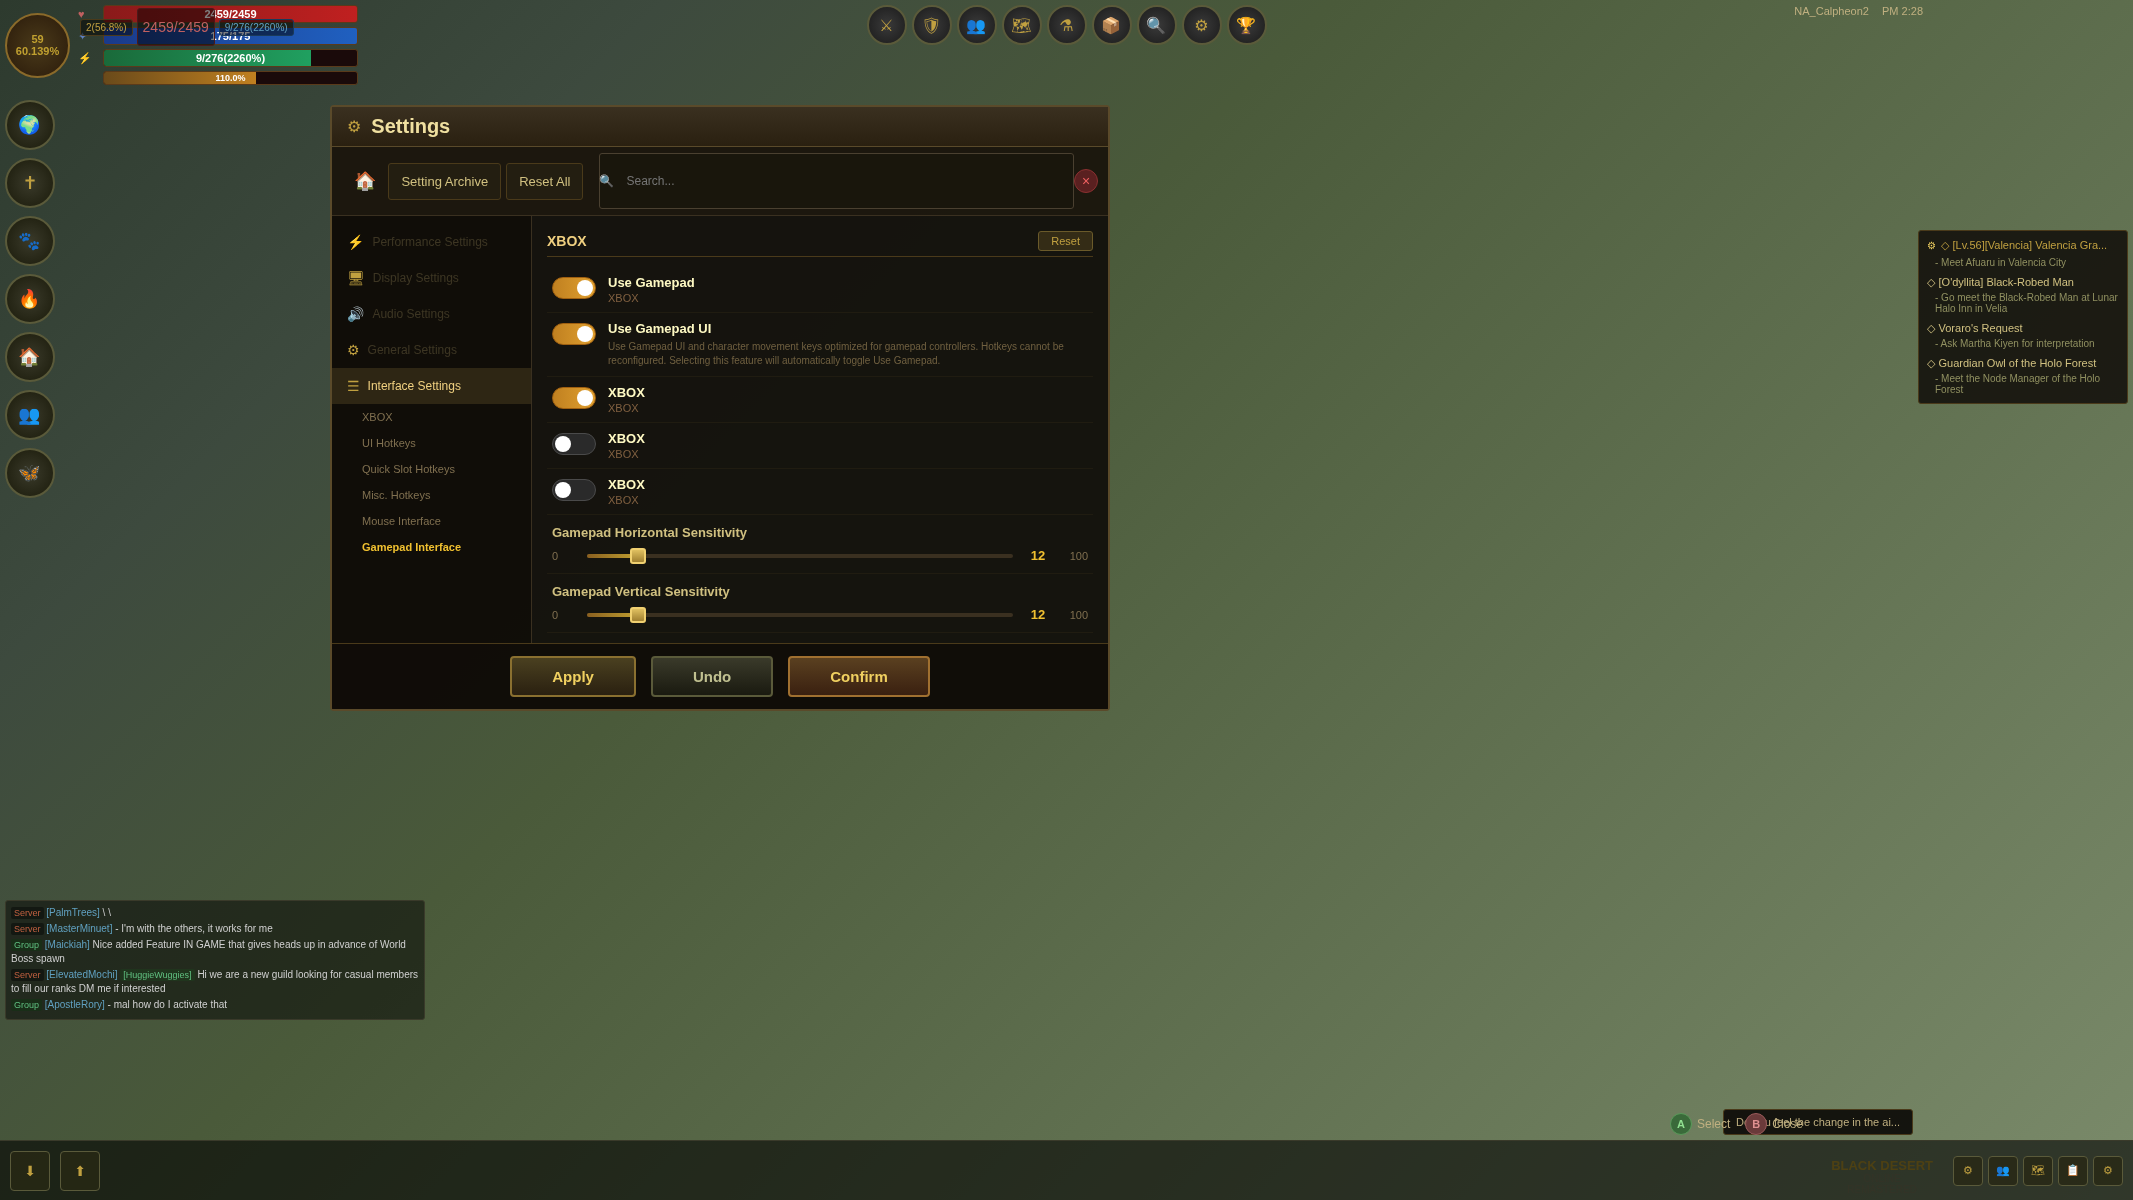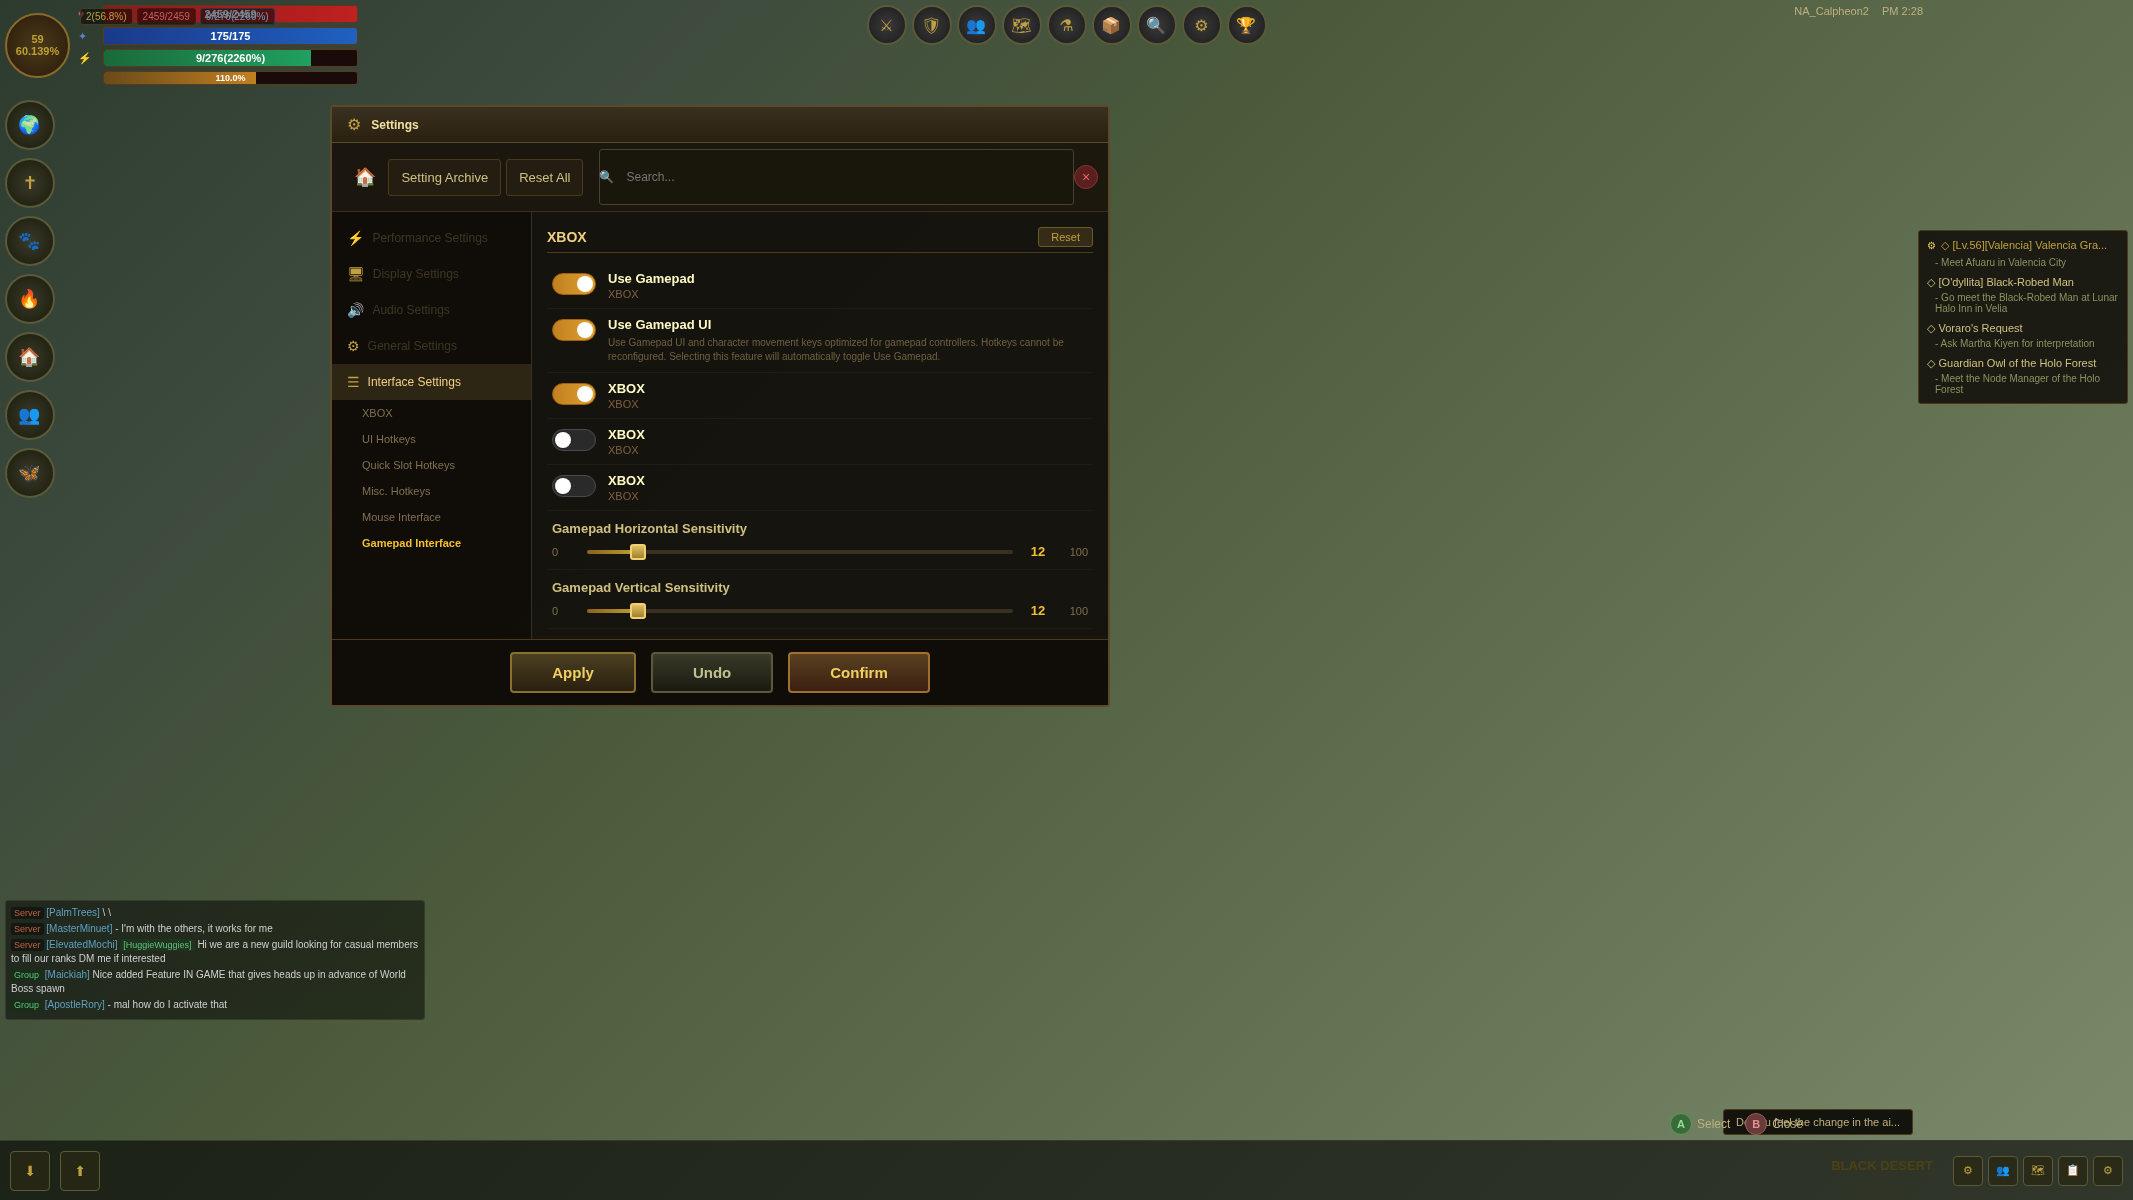--- a/index.html
+++ b/index.html
@@ -257,21 +257,21 @@
       border-bottom: 1px solid #5a4a2a;
     }
 
     .settings-titlebar-icon {
       color: #c0a040;
       font-size: 16px;
     }
 
     .settings-title {
       color: #f0e0a0;
-      font-size: 12px;
+      font-size: 20px;
       font-weight: bold;
     }
 
     .settings-body {
       display: flex;
       flex: 1;
       height: 560px;
     }
 
     
@@ -668,21 +668,21 @@
           <div class="bar-text" style="font-size:9px;">110.0%</div>
         </div>
       </div>
     </div>
   </div>
 
   <div style="position:absolute;top:8px;left:80px;display:flex;gap:4px;align-items:center;">
     <div style="color:#c0a040;font-size:10px;background:rgba(0,0,0,0.5);padding:2px 5px;border-radius:3px;border:1px solid #4a3a1a;">
       <span>2(56.8%)</span>
     </div>
-    <div style="color:#c06060;font-size:10px;background:rgba(0,0,0,0.5);padding:2px 5px;border-radius:3px;border:1px solid #4a1a1a;">
+    <div style="color:#c06060;font-size:14px;background:rgba(0,0,0,0.5);padding:10px 5px;border-radius:3px;border:1px solid #4a1a1a;">
       <span>2459</span>/<span>2459</span>
     </div>
     <div style="color:#60a0c0;font-size:10px;background:rgba(0,0,0,0.5);padding:2px 5px;border-radius:3px;border:1px solid #1a3a5a;">
       <span>9/276(2260%)</span>
     </div>
   </div>
 
   <div class="hud-topcenter">
     <div class="hud-icon">⚔</div>
     <div class="hud-icon">🛡</div>
@@ -733,29 +733,29 @@
       <span class="chat-tag">Server</span>
       <span class="chat-name"> [PalmTrees]</span>
       <span class="chat-text"> \ \</span>
     </div>
     <div class="chat-message">
       <span class="chat-tag">Server</span>
       <span class="chat-name"> [MasterMinuet]</span>
       <span class="chat-text"> - I'm with the others, it works for me</span>
     </div>
     <div class="chat-message">
+      <span class="chat-tag" style="background:rgba(20,50,20,0.6);color:#60c080;">Group</span>
+      <span class="chat-name"> [Maickiah]</span>
+      <span class="chat-text"> Nice added Feature IN GAME that gives heads up in advance of World Boss spawn</span>
+    </div>
+    <div class="chat-message">
       <span class="chat-tag">Server</span>
       <span class="chat-name"> [ElevatedMochi]</span>
       <span class="chat-tag" style="background:rgba(30,60,30,0.6);color:#60c080;">[HuggieWuggies]</span>
       <span class="chat-text"> Hi we are a new guild looking for casual members to fill our ranks DM me if interested</span>
-    </div>
-    <div class="chat-message">
-      <span class="chat-tag" style="background:rgba(20,50,20,0.6);color:#60c080;">Group</span>
-      <span class="chat-name"> [Maickiah]</span>
-      <span class="chat-text"> Nice added Feature IN GAME that gives heads up in advance of World Boss spawn</span>
     </div>
     <div class="chat-message">
       <span class="chat-tag" style="background:rgba(20,50,20,0.6);color:#60c080;">Group</span>
       <span class="chat-name"> [ApostleRory]</span>
       <span class="chat-text"> - mal how do I activate that</span>
     </div>
   </div>
 
   <div class="tooltip-bar">
     <span>Do you feel the change in the ai...</span>

